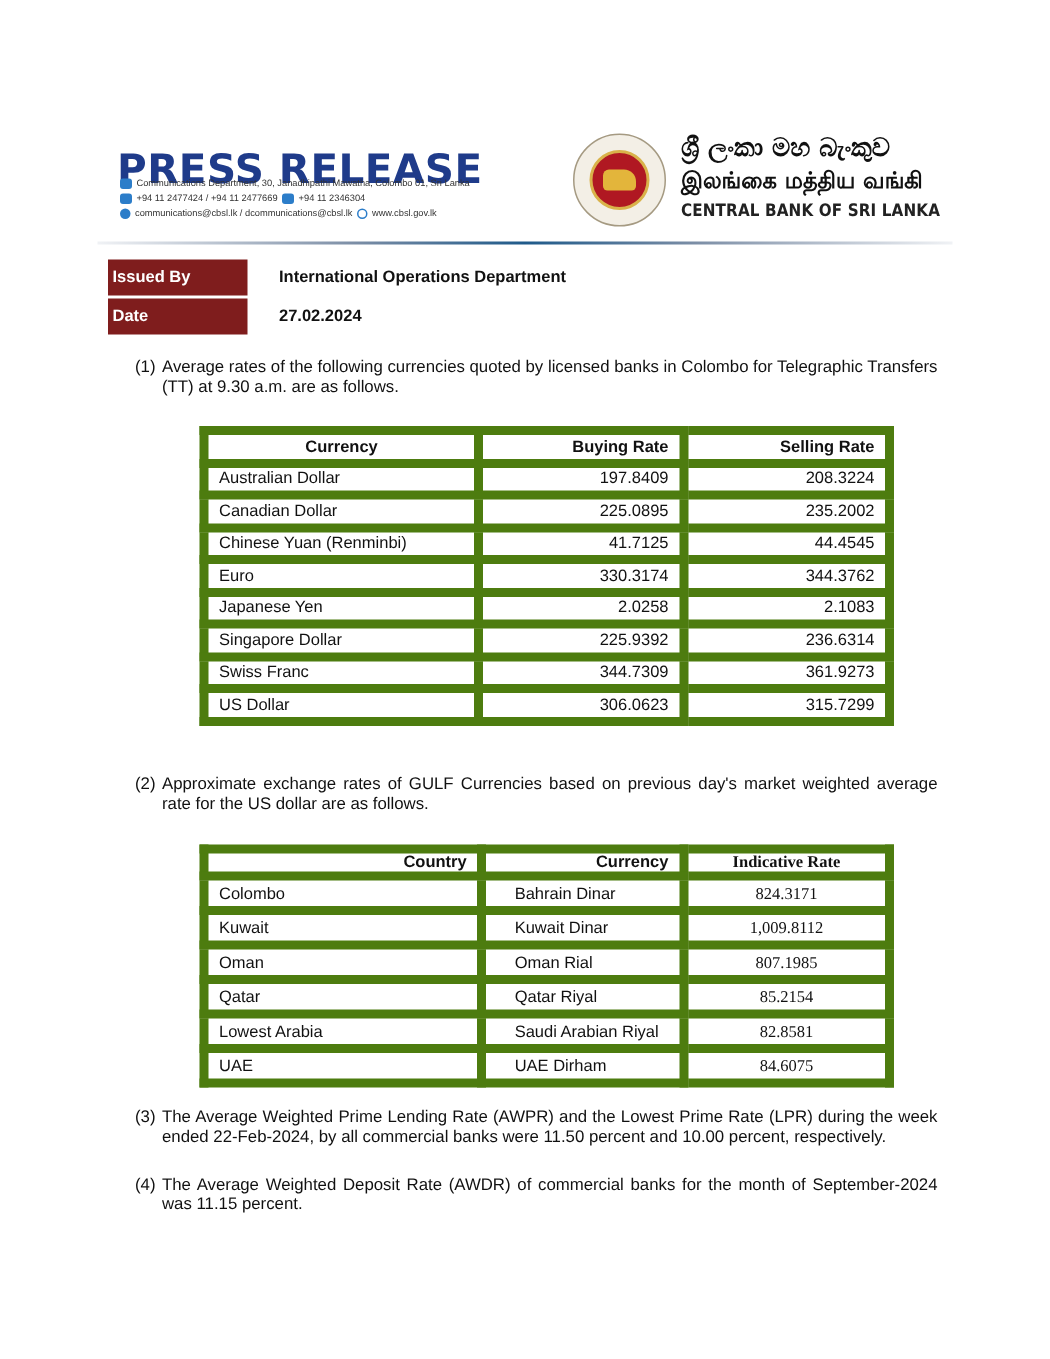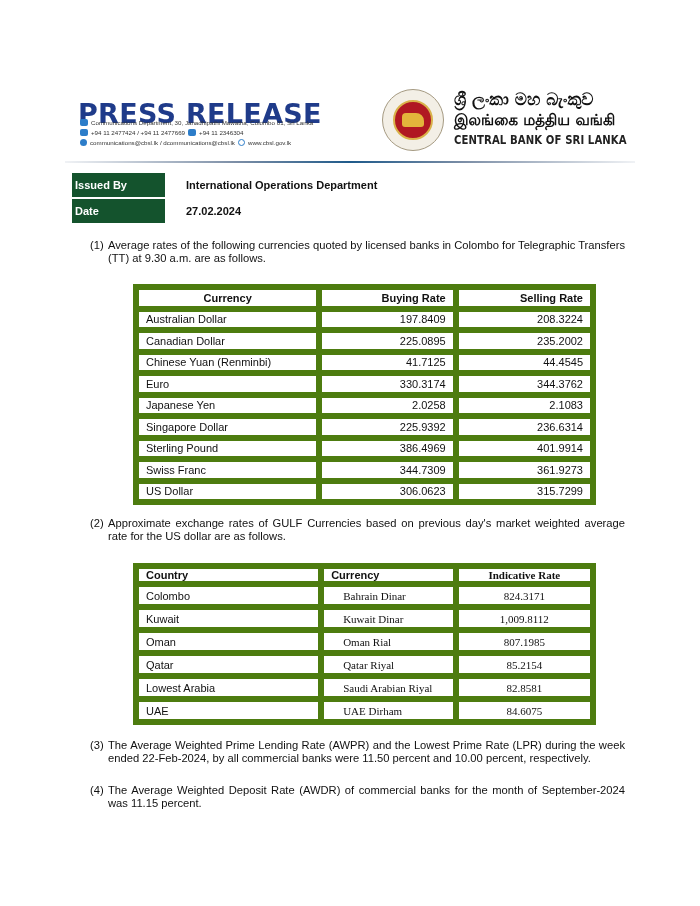--- a/index.html
+++ b/index.html
@@ -20,44 +20,44 @@
     .logo-inner { width: 40px; height: 40px; border-radius: 50%; background: #b01822; border: 2px solid #d9b24a; display: flex; align-items: center; justify-content: center; }
     .lion { width: 22px; height: 14px; background: #e3b53b; border-radius: 4px 8px 3px 3px; }
     .bank-sinhala { position: absolute; left: 376px; top: 3px; font-size: 17px; font-weight: 700; color: #111; line-height: 20px; white-space: nowrap; font-family: "DejaVu Sans", sans-serif; }
     .bank-tamil { position: absolute; left: 376px; top: 24px; font-size: 15px; font-weight: 700; color: #111; line-height: 20px; white-space: nowrap; font-family: "DejaVu Sans", sans-serif; }
     .bank-english { position: absolute; left: 376px; top: 47px; font-size: 11.5px; font-weight: 700; color: #222; line-height: 14px; white-space: nowrap; letter-spacing: 0.1px; font-family: "DejaVu Sans", sans-serif; transform: scaleX(0.88); transform-origin: left; }
 
     .divider { position: absolute; left: 65px; top: 161px; width: 570px; height: 2px; background: linear-gradient(90deg, rgba(180,190,205,0.2) 0%, #7c8ea6 30%, #1f5a8a 50%, #7c8ea6 70%, rgba(180,190,205,0.2) 100%); }
 
     .meta { position: absolute; left: 72px; top: 173px; }
     .meta-row { display: flex; height: 24px; margin-bottom: 2px; }
-    .meta-label { width: 93px; background: #14532d; color: #fff; font-weight: 700; font-size: 11px; padding-left: 3px; line-height: 24px; }
+    .meta-label { width: 93px; background: #7f1d1d; color: #fff; font-weight: 700; font-size: 11px; padding-left: 3px; line-height: 24px; }
     .meta-value { padding-left: 21px; font-weight: 700; font-size: 11px; line-height: 24px; color: #111; }
 
     .para { position: absolute; left: 90px; width: 535px; font-size: 11.2px; line-height: 13px; color: #111; text-align: justify; }
     .para .num { position: absolute; left: 0; top: 0; }
     .para .txt { display: block; padding-left: 18px; text-indent: 0; }
     .p1 { top: 239px; }
     .p2 { top: 517px; }
     .p3 { top: 739px; }
     .p4 { top: 784px; }
 
     table { border-collapse: collapse; position: absolute; font-size: 11px; color: #111; }
     td, th { border: 6px solid #4d7c0f; height: 21.5px; padding: 0 7px; }
     th { font-weight: 700; }
     .t1 { left: 133px; top: 284px; width: 463px; }
     .t1 col.c1 { width: 186px; } .t1 col.c2 { width: 138px; } .t1 col.c3 { width: 139px; }
     .t1 th.h1 { text-align: center; }
     .t1 .r { text-align: right; }
     .t2 { left: 133px; top: 563px; width: 463px; }
     .t2 col.c1 { width: 188px; } .t2 col.c2 { width: 136px; } .t2 col.c3 { width: 139px; }
-    .t2 th { text-align: left; height: 18px; }
+    .t2 th { text-align: right; height: 18px; }
     .t2 th.r, .t2 td.r { text-align: center; font-family: Liberation Serif, serif; }
     .t2 td { height: 23px; }
-    .t2 td.cur { padding-left: 19px; font-family: Liberation Serif, serif; }
+    .t2 td.cur { padding-left: 19px; }
   </style>
 </head>
 <body>
 
 <div class="header">
   <div class="press-title">PRESS RELEASE</div>
   <div class="contact l1">
     <span class="cicon"></span>
     <span>Communications Department, 30, Janadhipathi Mawatha, Colombo 01, Sri Lanka</span>
   </div>
@@ -140,25 +140,20 @@
         <td>Japanese Yen</td>
         <td class="r">2.0258</td>
         <td class="r">2.1083</td>
       </tr>
     <tr>
         <td>Singapore Dollar</td>
         <td class="r">225.9392</td>
         <td class="r">236.6314</td>
       </tr>
     <tr>
-        <td>Sterling Pound</td>
-        <td class="r">386.4969</td>
-        <td class="r">401.9914</td>
-      </tr>
-    <tr>
         <td>Swiss Franc</td>
         <td class="r">344.7309</td>
         <td class="r">361.9273</td>
       </tr>
     <tr>
         <td>US Dollar</td>
         <td class="r">306.0623</td>
         <td class="r">315.7299</td>
       </tr>
   </tbody>

